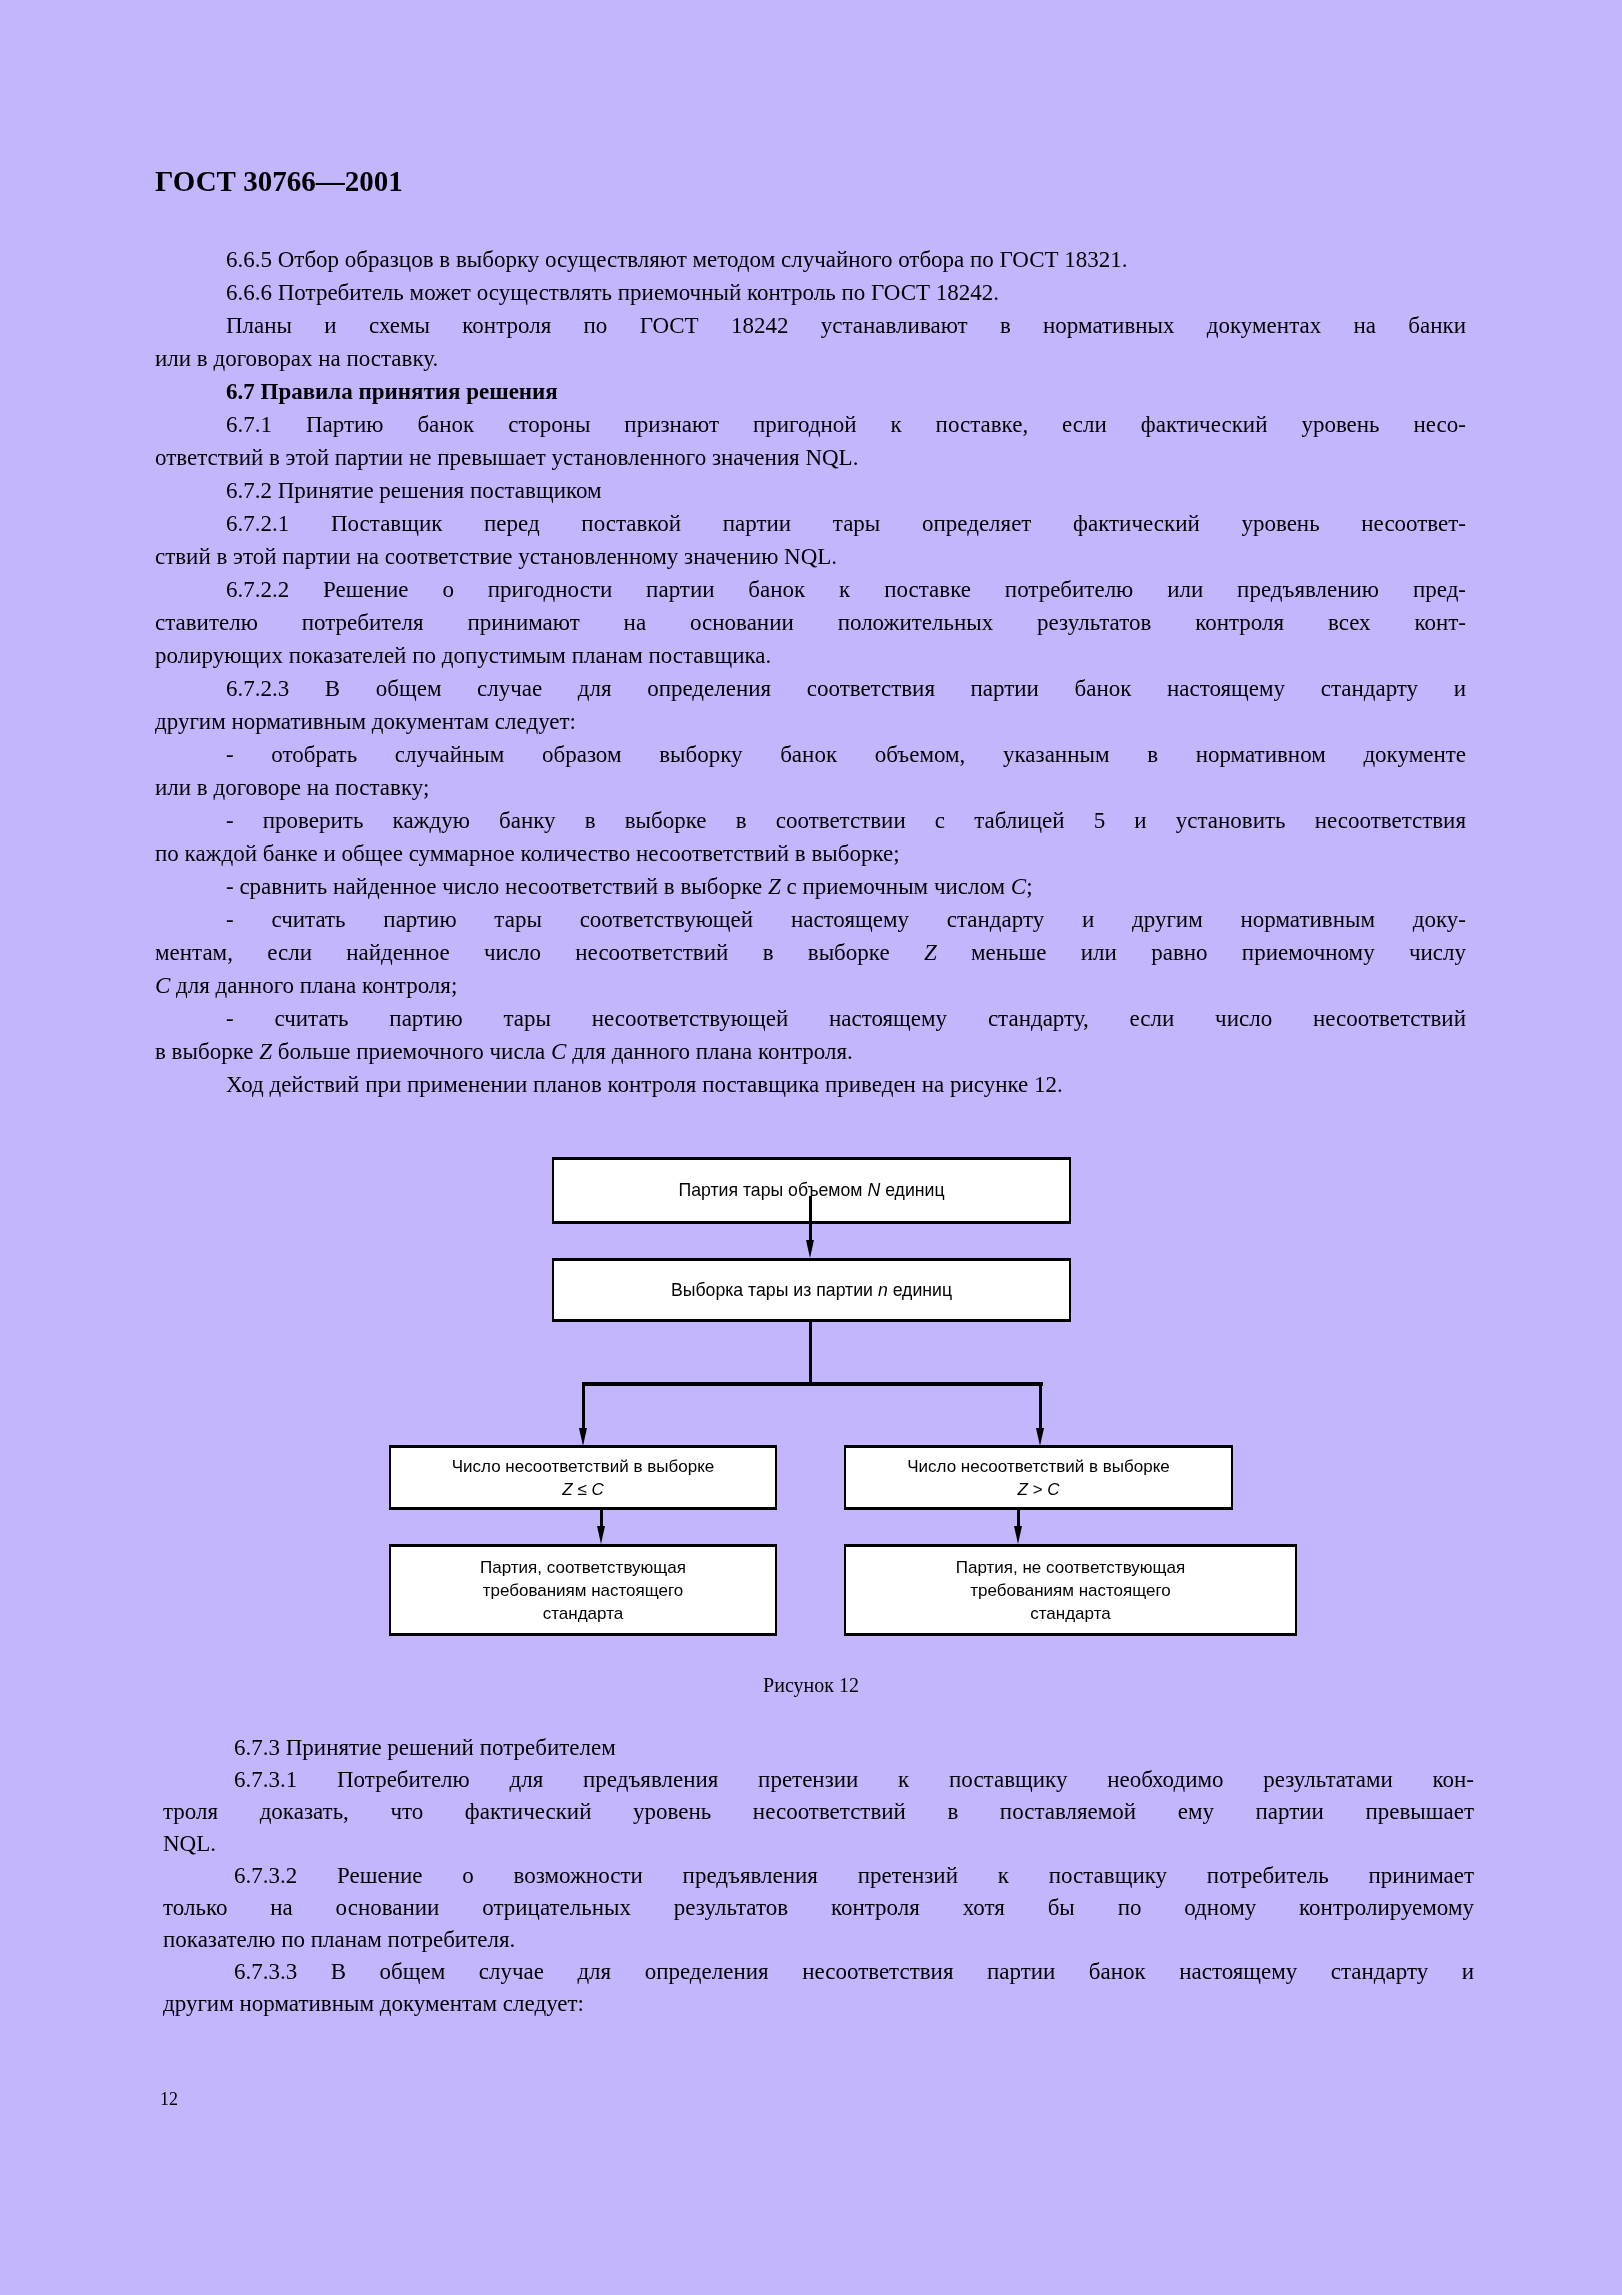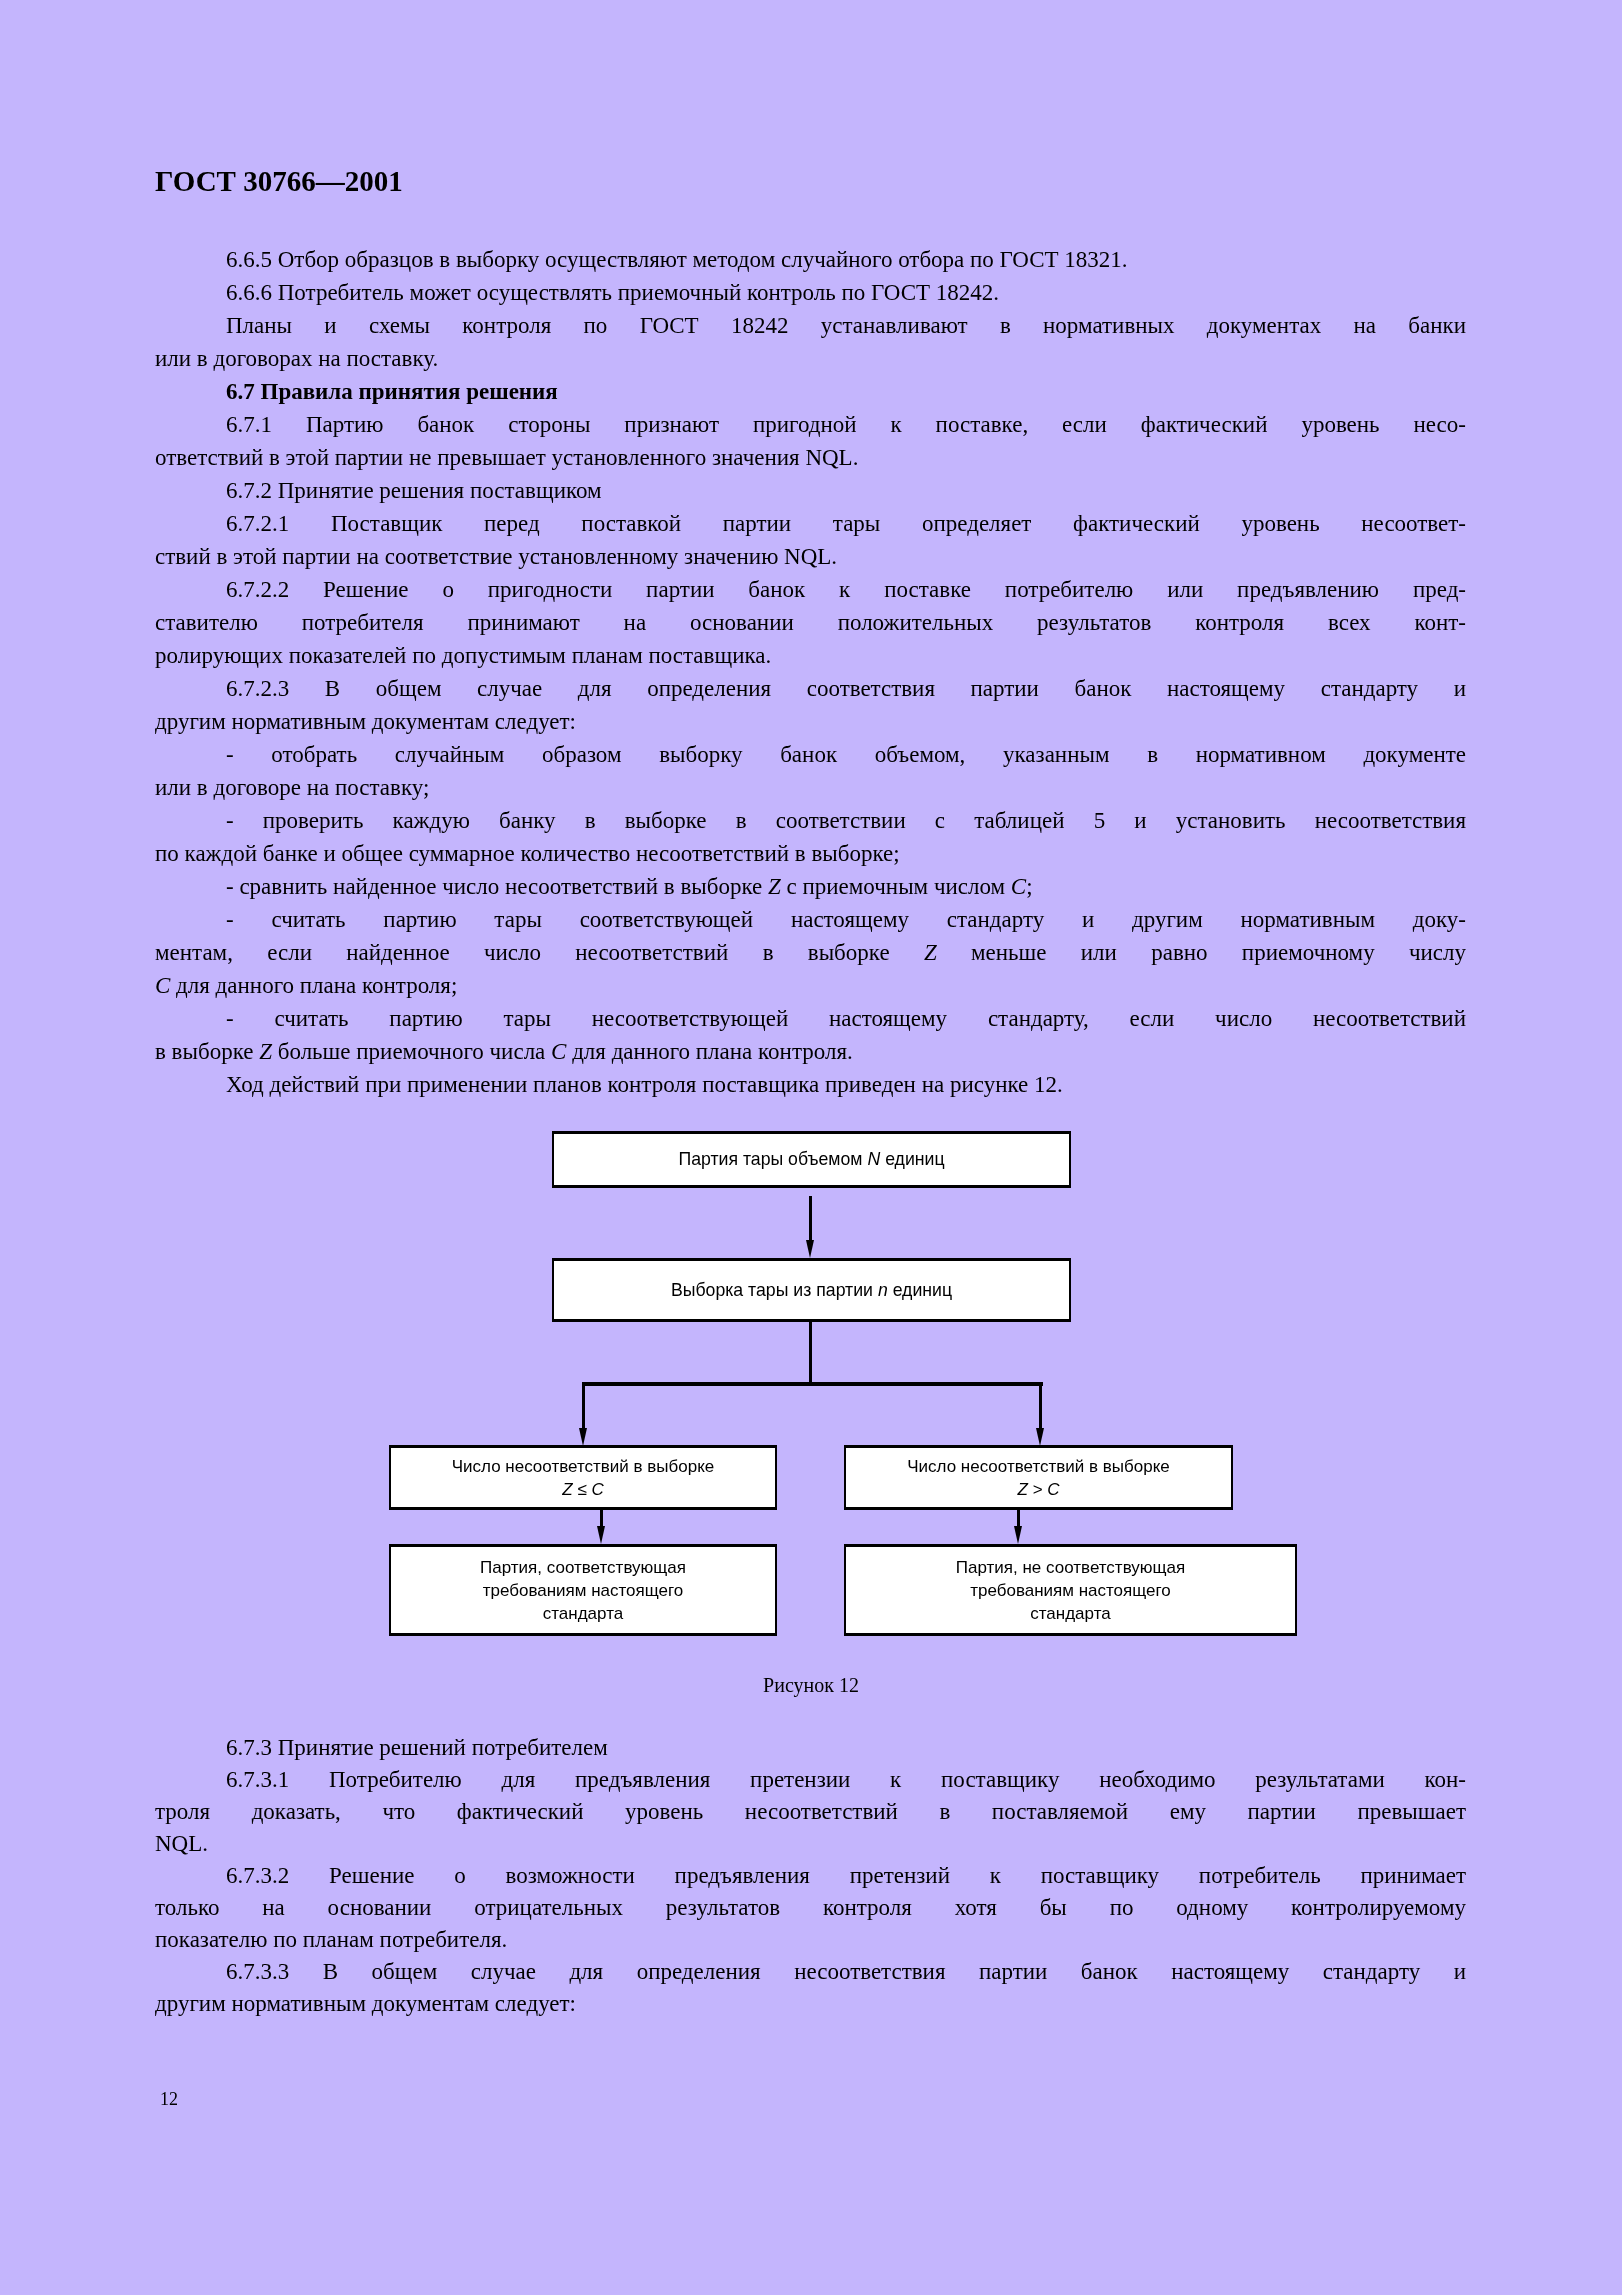--- a/index.html
+++ b/index.html
@@ -5,21 +5,21 @@
   html, body { margin: 0; padding: 0; background: #ffffff; }
   body { width: 1622px; height: 2295px; position: relative; overflow: hidden; color: #000; }
   .page { position: absolute; left: 0; top: 0; width: 1622px; height: 2295px; background: #c4b5fd; }
   .serif { font-family: "Liberation Serif", "DejaVu Serif", serif; }
   .sans { font-family: "Liberation Sans", "DejaVu Sans", sans-serif; }
 
   .doc-header { position: absolute; left: 155px; top: 165px; font-size: 29px; font-weight: bold; line-height: 33px; white-space: nowrap; }
 
   .body-block { position: absolute; left: 155px; width: 1311px; font-size: 23px; line-height: 33px; }
   .block-top { top: 243px; }
-  .block-bottom { top: 1732px; line-height: 32px; }
+  .block-bottom { top: 1732px; line-height: 32px; margin-left: 8px; }
   .line { height: 33px; white-space: nowrap; overflow: visible; }
   .block-bottom .line { height: 32px; }
   .line.just { text-align: justify; text-align-last: justify; white-space: normal; }
   .line.ind { padding-left: 71px; }
   .line.bold { font-weight: bold; }
   .it { font-style: italic; }
 
   .figure { position: absolute; left: 0; top: 0; width: 1622px; height: 2295px; pointer-events: none; }
   .fbox { position: absolute; box-sizing: border-box; border-top: 3.9px solid #000; border-bottom: 3.9px solid #000; border-left: 2px solid #000; border-right: 2px solid #000; background: #fff; display: flex; flex-direction: column; align-items: center; justify-content: center; text-align: center; font-size: 17px; line-height: 23px; pointer-events: auto; }
   .fbox .single { font-size: 17.7px; }
@@ -61,21 +61,21 @@
       <div class="line ind just"><span>- считать партию тары соответствующей настоящему стандарту и другим нормативным доку-</span></div>
       <div class="line just"><span>ментам, если найденное число несоответствий в выборке </span><span class="it">Z</span><span> меньше или равно приемочному числу</span></div>
       <div class="line"><span></span><span class="it">C</span><span> для данного плана контроля;</span></div>
       <div class="line ind just"><span>- считать партию тары несоответствующей настоящему стандарту, если число несоответствий</span></div>
       <div class="line"><span>в выборке </span><span class="it">Z</span><span> больше приемочного числа </span><span class="it">C</span><span> для данного плана контроля.</span></div>
       <div class="line ind"><span>Ход действий при применении планов контроля поставщика приведен на рисунке 12.</span></div>
     </div>
 
   <div class="figure">
 
-    <div class="fbox sans" style="left:552px; top:1131px; width:519px; height:57px;">
+    <div class="fbox sans" style="left:552px; top:1157px; width:519px; height:67px;">
       <div class="single">
         <span>Партия тары объемом </span><span class="it">N</span><span> единиц</span>
       </div>
     </div>
     <div class="vline" style="left:809px; top:1196px; height:47px;"></div>
     <div class="arrowhead" style="left:806px; top:1240px;"></div>
 
     <div class="fbox sans" style="left:552px; top:1258px; width:519px; height:64px;">
       <div class="single">
         <span>Выборка тары из партии </span><span class="it">n</span><span> единиц</span>

